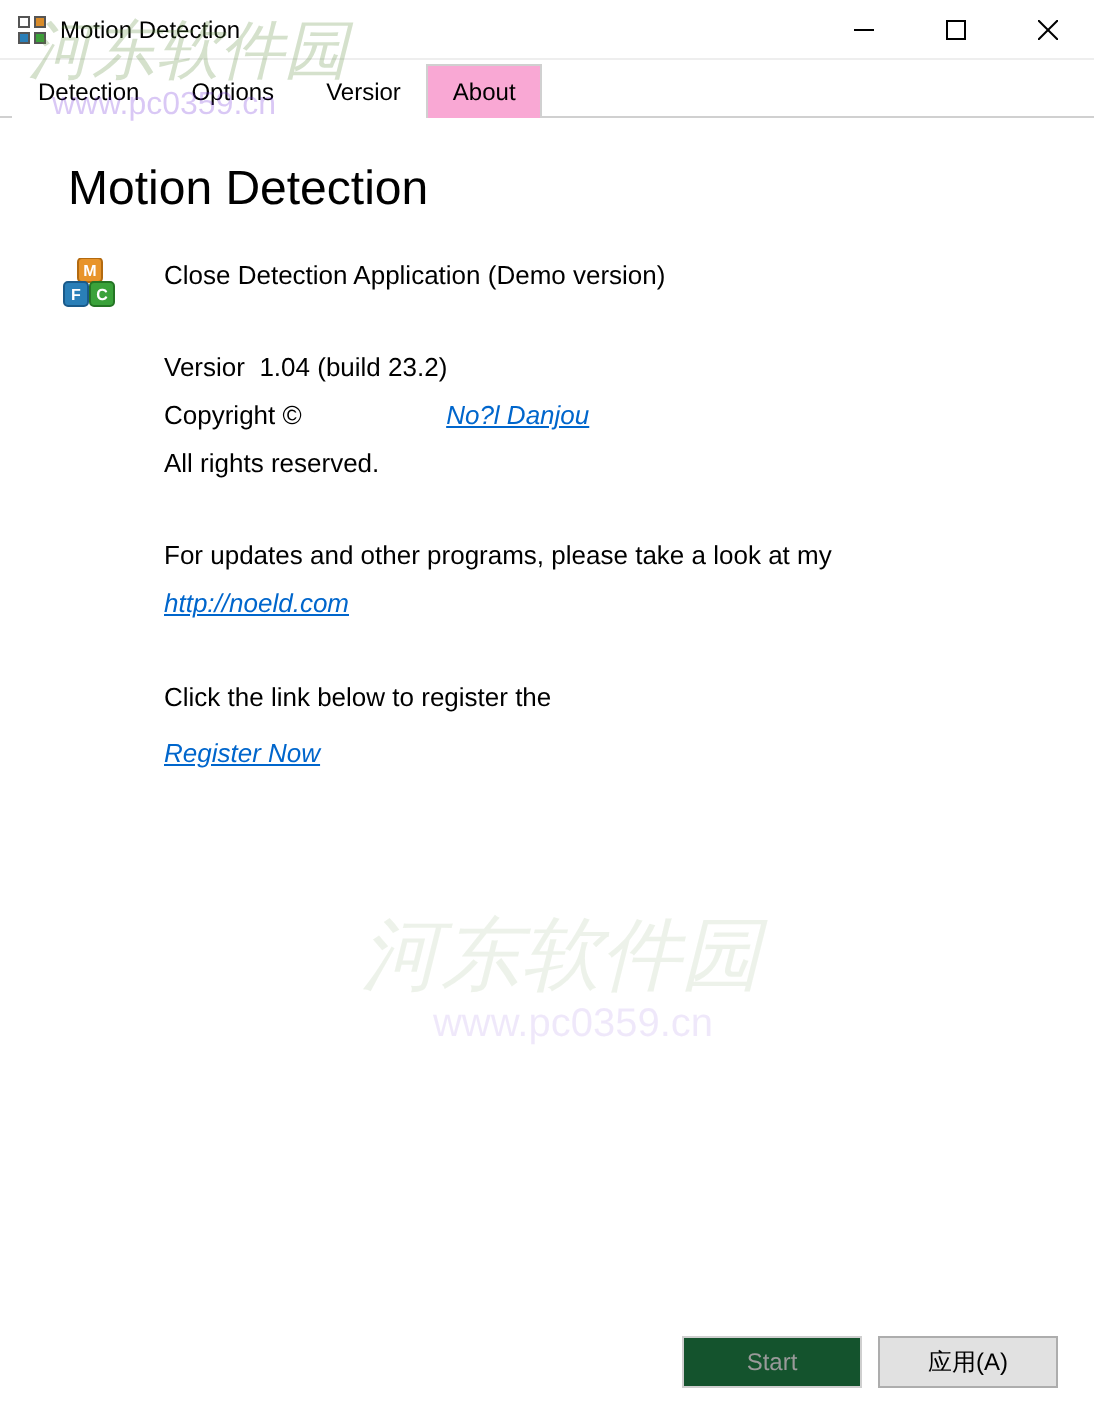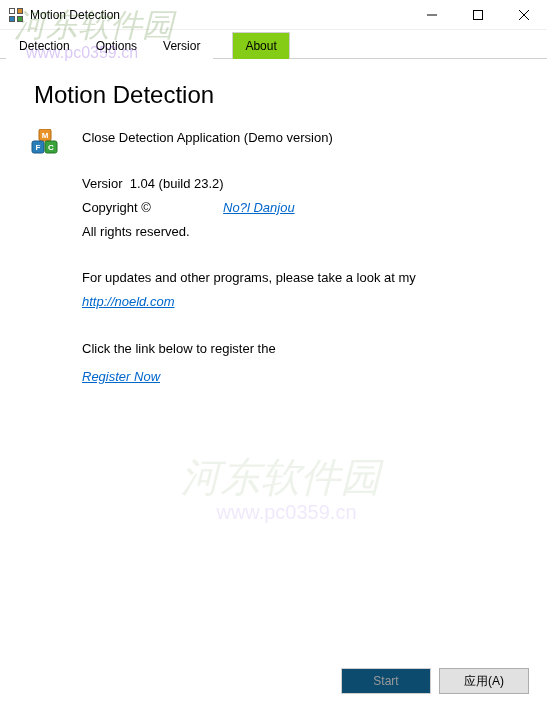--- a/index.html
+++ b/index.html
@@ -46,22 +46,21 @@
       font-size: 12px;
       color: #000;
       cursor: pointer;
       border: 1px solid transparent;
       border-bottom: none;
       background: #fff;
       margin-bottom: -1px;
     }
     .tab.active {
       border-color: #d0d0d0;
-      background: #84cc16;
-      margin-left: 19px;
+      background: #f9a8d4;
     }
     
     .content {
       padding: 22px 28px;
     }
     .page-title {
       font-size: 24px;
       font-weight: normal;
       color: #000;
       margin-bottom: 18px;
@@ -110,21 +109,21 @@
       font-size: 12px;
       border: 1px solid #adadad;
       background: #e1e1e1;
       cursor: pointer;
       display: flex;
       align-items: center;
       justify-content: center;
     }
     .btn:disabled {
       color: #9a9a9a;
-      background: #0c4a6e;
+      background: #14532d;
       border-color: #cfcfcf;
       cursor: default;
       margin-left: 36px;
     }
     
     .watermark {
       position: absolute;
       top: 4px; left: 0; right: 0;
       pointer-events: none;
       opacity: 0.25;

